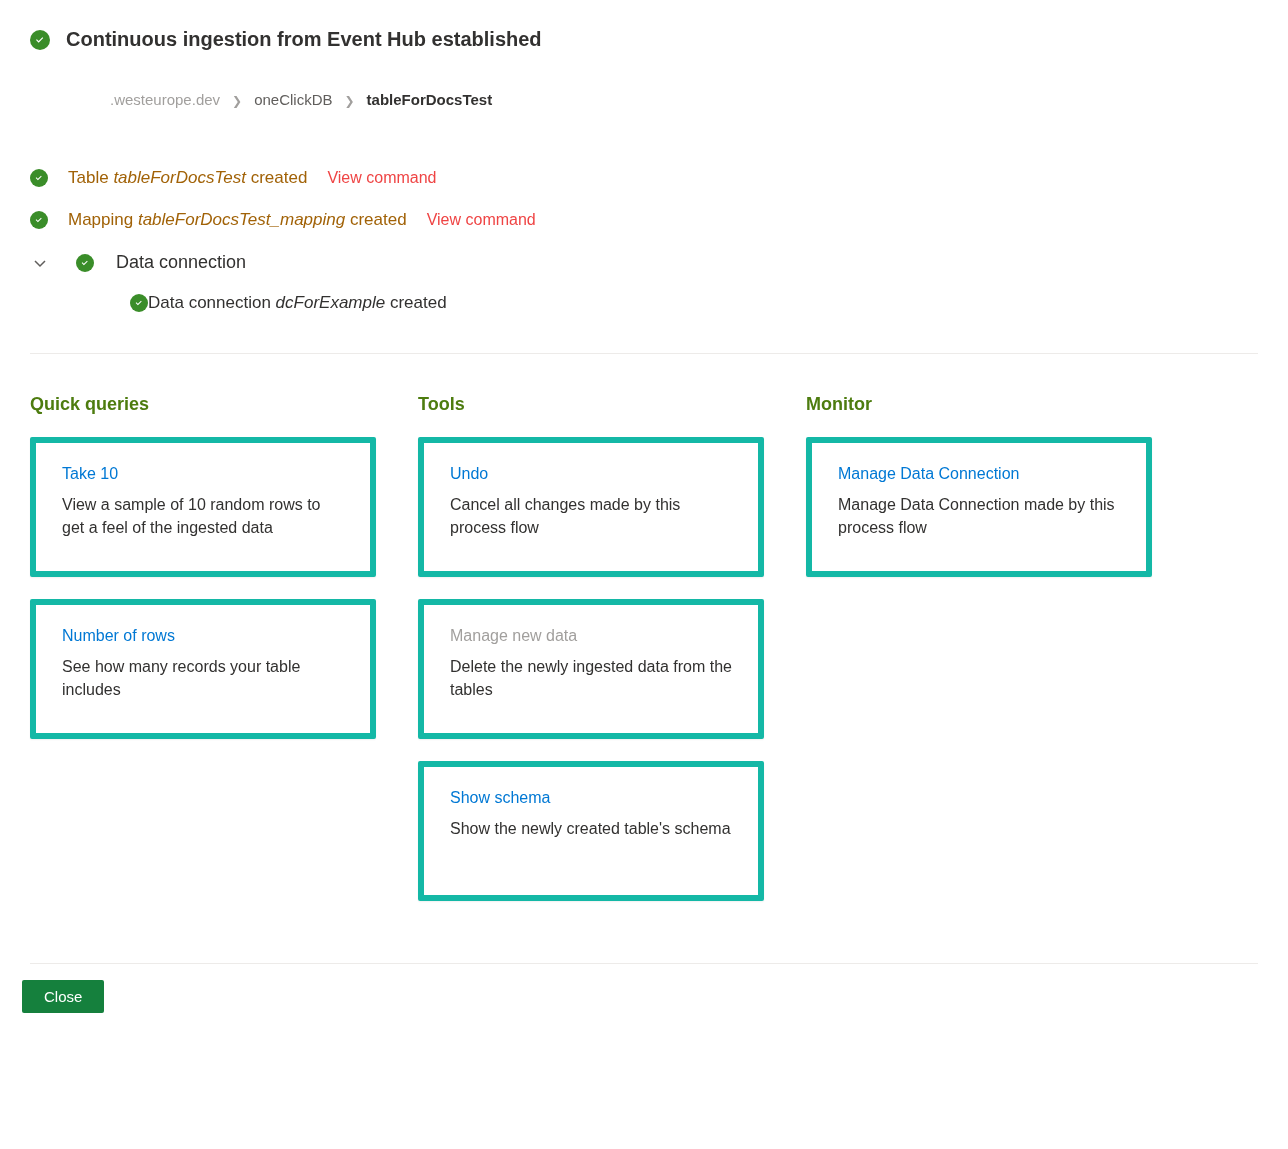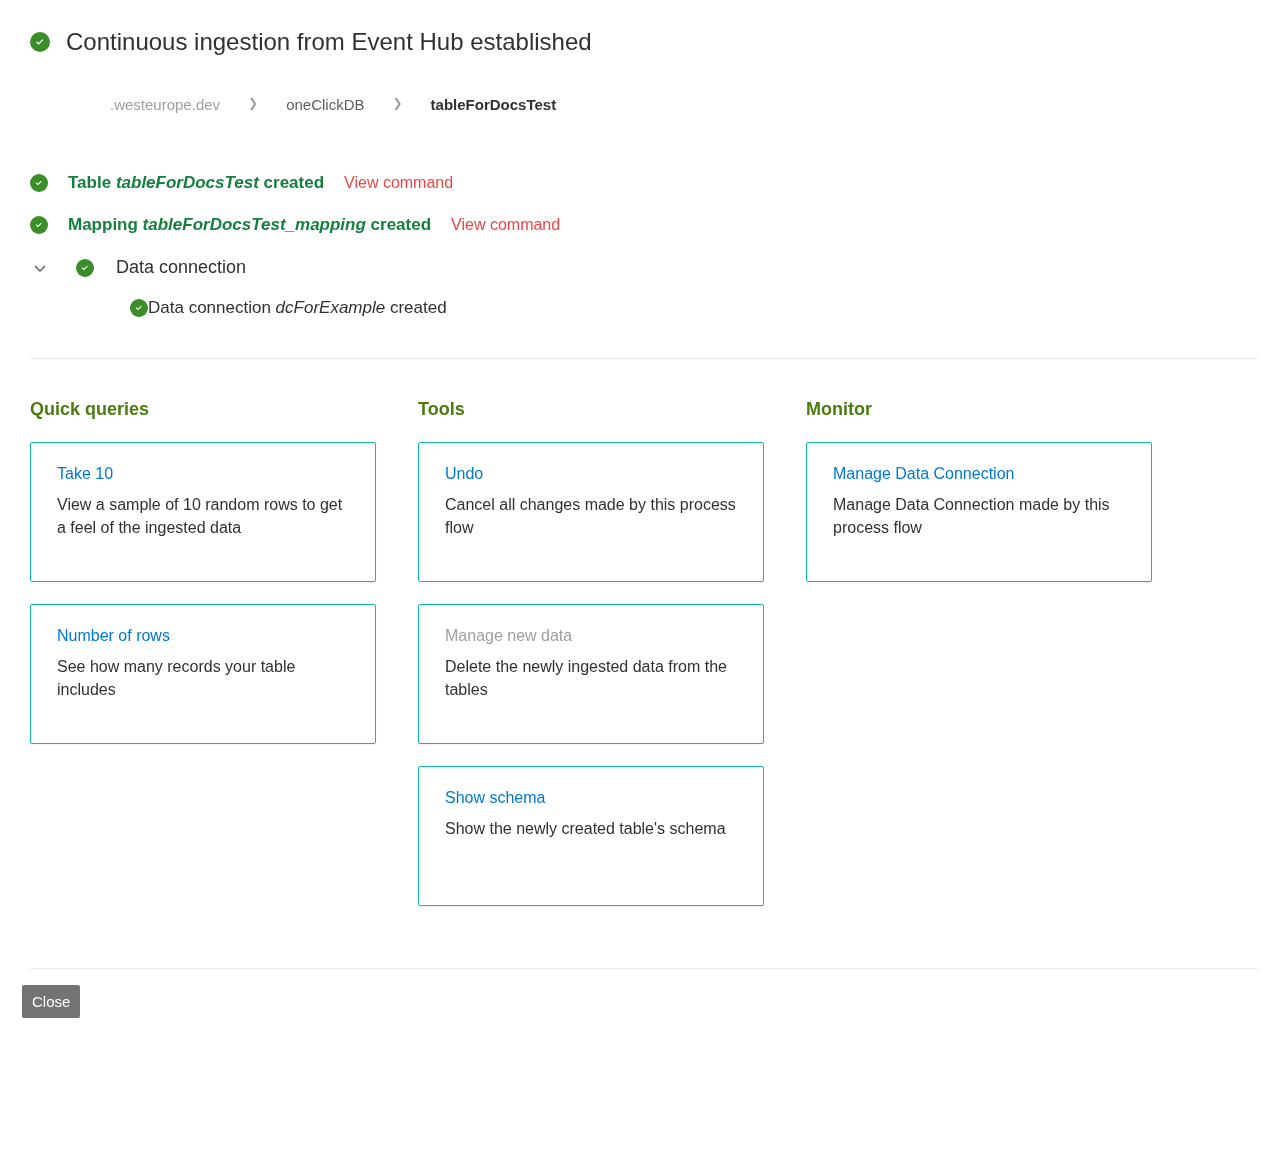--- a/index.html
+++ b/index.html
@@ -26,29 +26,29 @@
       display: inline-flex;
       align-items: center;
       justify-content: center;
       flex-shrink: 0;
     }
     .check-icon svg { width: 12px; height: 12px; }
     .check-icon.small { width: 18px; height: 18px; }
     .check-icon.small svg { width: 10px; height: 10px; }
 
     .page-title {
-      font-size: 24px;
-      font-weight: 400;
+      font-size: 20px;
+      font-weight: 700;
       color: #323130;
     }
 
     .breadcrumb {
       display: flex;
-      align-items: flex-start;
-      gap: 28px;
+      align-items: flex-end;
+      gap: 12px;
       margin-left: 80px;
       margin-bottom: 60px;
       font-size: 15px;
     }
     .breadcrumb .bc-item { color: #a19f9d; }
     .breadcrumb .bc-item.mid { color: #605e5c; }
     .breadcrumb .bc-item.current { color: #323130; font-weight: 600; }
     .breadcrumb .chevron {
       color: #a19f9d;
       font-size: 12px;
@@ -58,22 +58,22 @@
       margin-bottom: 30px;
     }
     .result-row {
       display: flex;
       align-items: center;
       gap: 20px;
       margin-bottom: 22px;
     }
     .result-text {
       font-size: 17px;
-      font-weight: 700;
-      color: #15803d;
+      font-weight: 400;
+      color: #a16207;
     }
     .result-text em { font-style: italic; }
     .view-link {
       color: #ef4444;
       font-size: 16px;
       font-weight: 400;
       text-decoration: none;
       cursor: pointer;
     }
     .dc-row {
@@ -122,21 +122,21 @@
     .column {
       width: 346px;
     }
     .column-title {
       font-size: 18px;
       font-weight: 600;
       color: #4d7c0f;
       margin-bottom: 22px;
     }
     .card {
-      border: 1px solid #14b8a6;
+      border: 6px solid #14b8a6;
       border-radius: 2px;
       box-shadow: 0 1px 2px rgba(0,0,0,0.06);
       padding: 22px 26px 26px 26px;
       margin-bottom: 22px;
       background: #ffffff;
       min-height: 140px;
     }
     .card-link {
       color: #0078d4;
       font-size: 16px;
@@ -155,24 +155,24 @@
       color: #323130;
     }
 
     .footer-divider {
       height: 1px;
       background: #edebe9;
       margin-top: 40px;
       margin-bottom: 16px;
     }
     .close-btn {
-      background: #737373;
+      background: #15803d;
       color: #ffffff;
       border: none;
-      padding: 8px 10px;
+      padding: 8px 22px;
       font-size: 15px;
       font-family: inherit;
       cursor: pointer;
       border-radius: 2px;
       margin-left: -8px;
     }
   </style>
 </head>
 <body>
 

